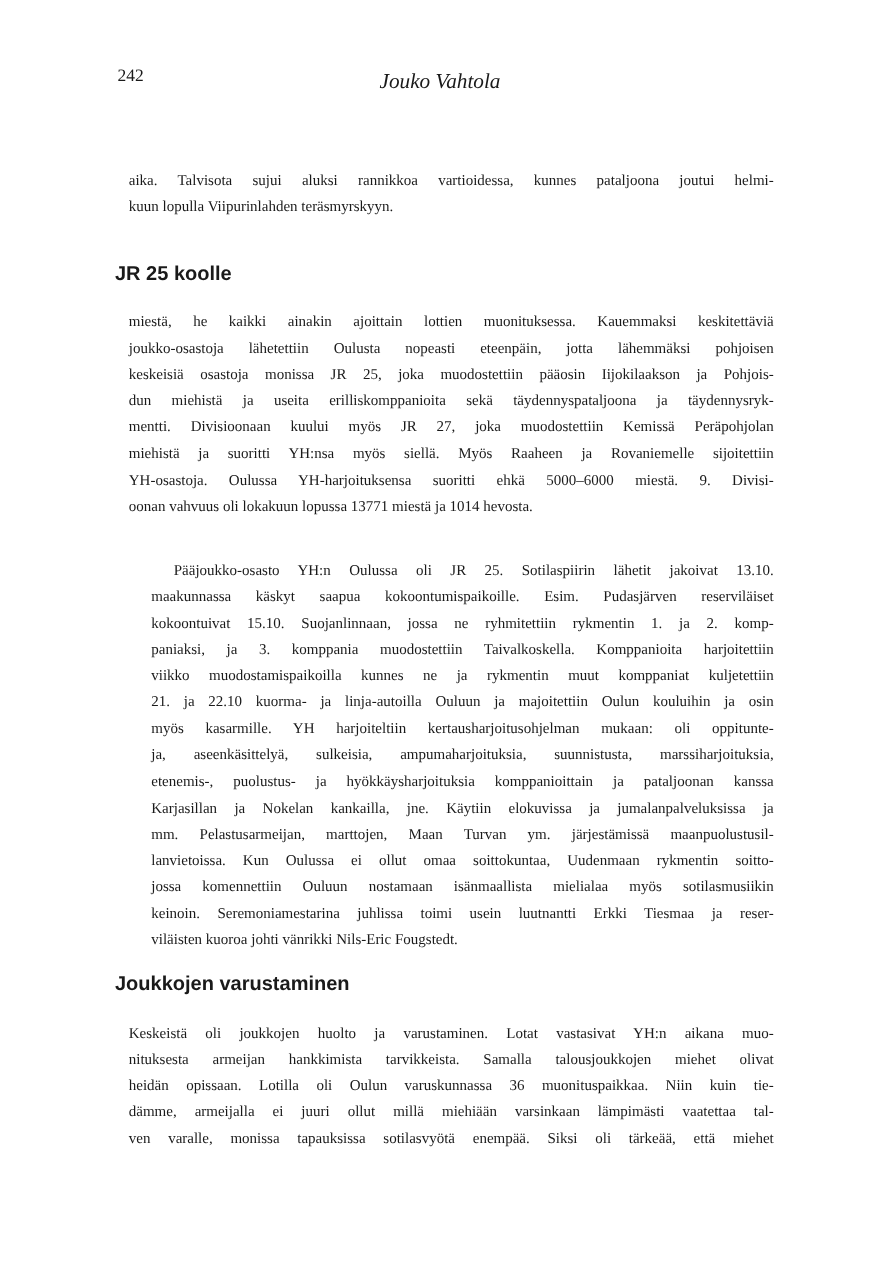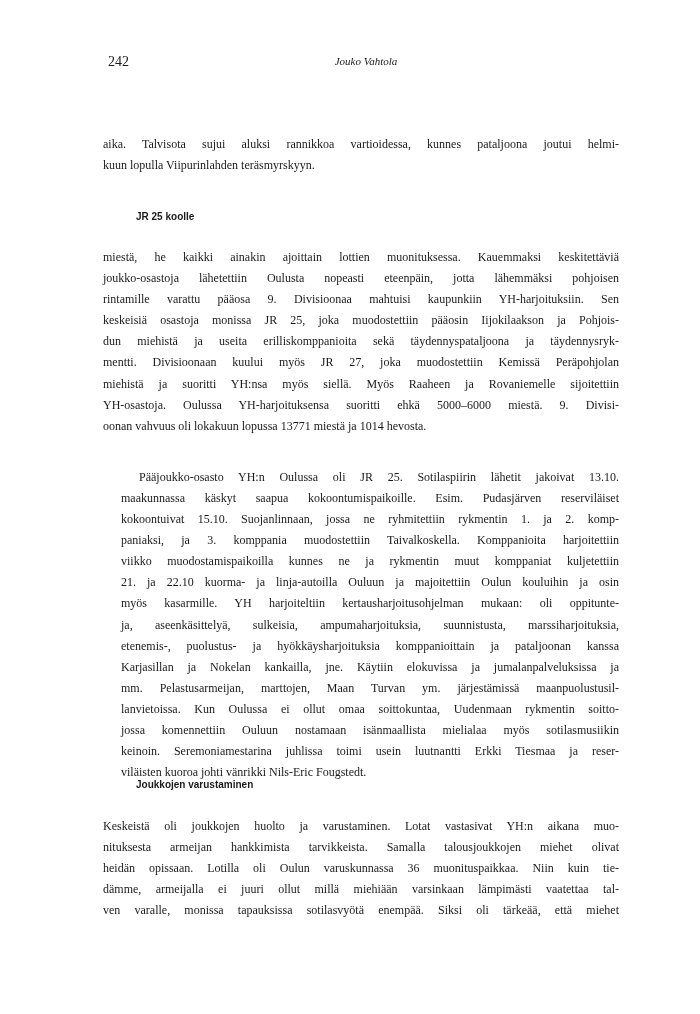--- a/index.html
+++ b/index.html
@@ -1,28 +1,28 @@
 <!DOCTYPE html>
 <html><head>
 <meta charset="utf-8">
 <style>
   html, body { margin: 0; padding: 0; background: #ffffff; }
   body { width: 700px; height: 1014px; position: relative; overflow: hidden; }
   .page { position: absolute; left: 0; top: 0; width: 700px; height: 1014px; background: #fff; color: #1a1a1a; }
-  .running-head { position: absolute; top: 54px; left: 108px; width: 516px; height: 20px;
+  .running-head { position: absolute; top: 54px; left: 94px; width: 516px; height: 20px;
     font-family: "Liberation Serif", serif; font-size: 14px; }
   .page-number { position: absolute; left: 0; top: 0; }
-  .running-title { position: absolute; left: 0; right: 0; top: 1px; text-align: center; font-style: italic; font-size: 11px; }
+  .running-title { position: absolute; left: 0; right: 0; top: 1px; text-align: center; font-style: italic; font-size: 17px; }
   .body-text { position: absolute; left: 103px; width: 516px; font-family: "Liberation Serif", serif;
     font-size: 12px; line-height: 21.1px; text-align: justify; hyphens: none; }
   .body-text p { margin: 0; }
   .body-text p.indent { text-indent: 18px; }
   .line { display: block; text-align: justify; text-align-last: justify; white-space: nowrap; }
   .line.last { text-align-last: left; }
-  .heading { position: absolute; left: 92px; font-family: "Liberation Sans", sans-serif; font-weight: bold; font-size: 10px; margin-left: 44px; }
+  .heading { position: absolute; left: 92px; font-family: "Liberation Sans", sans-serif; font-weight: bold; font-size: 16px; }
 </style>
 </head>
 <body>
 
 <div class="page">
   <div class="running-head">
     <span class="page-number">242</span>
     <span class="running-title">Jouko Vahtola</span>
   </div>
 
@@ -32,21 +32,20 @@
       <span class="line last">kuun lopulla Viipurinlahden teräsmyrskyyn.</span>
     </p>
   </div>
 
   <div class="heading" style="top:211px;">JR 25 koolle</div>
 
   <div class="body-text" style="top:247px;">
     <p>
       <span class="line">miestä, he kaikki ainakin ajoittain lottien muonituksessa. Kauemmaksi keskitettäviä</span>
       <span class="line">joukko-osastoja lähetettiin Oulusta nopeasti eteenpäin, jotta lähemmäksi pohjoisen</span>
-      <span class="line">rintamille varattu pääosa 9. Divisioonaa mahtuisi kaupunkiin YH-harjoituksiin. Sen</span>
       <span class="line">keskeisiä osastoja monissa JR 25, joka muodostettiin pääosin Iijokilaakson ja Pohjois-</span>
       <span class="line">dun miehistä ja useita erilliskomppanioita sekä täydennyspataljoona ja täydennysryk-</span>
       <span class="line">mentti. Divisioonaan kuului myös JR 27, joka muodostettiin Kemissä Peräpohjolan</span>
       <span class="line">miehistä ja suoritti YH:nsa myös siellä. Myös Raaheen ja Rovaniemelle sijoitettiin</span>
       <span class="line">YH-osastoja. Oulussa YH-harjoituksensa suoritti ehkä 5000–6000 miestä. 9. Divisi-</span>
       <span class="line last">oonan vahvuus oli lokakuun lopussa 13771 miestä ja 1014 hevosta.</span>
     </p>
     <p class="indent">
       <span class="line" style="padding-left:18px;margin-top:30px;">Pääjoukko-osasto YH:n Oulussa oli JR 25. Sotilaspiirin lähetit jakoivat 13.10.</span>
       <span class="line">maakunnassa käskyt saapua kokoontumispaikoille. Esim. Pudasjärven reserviläiset</span>

